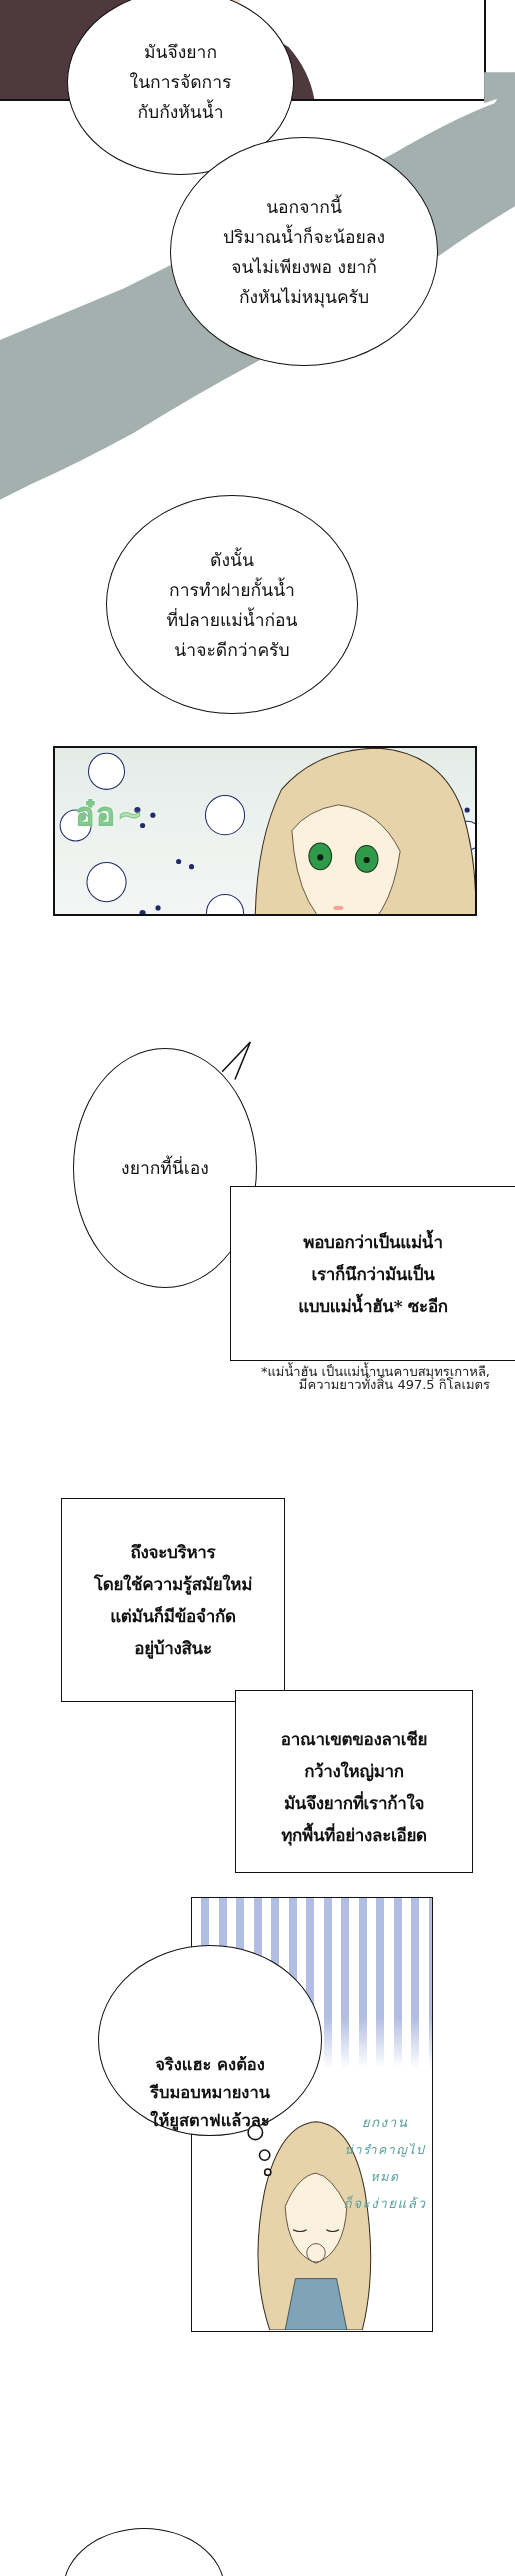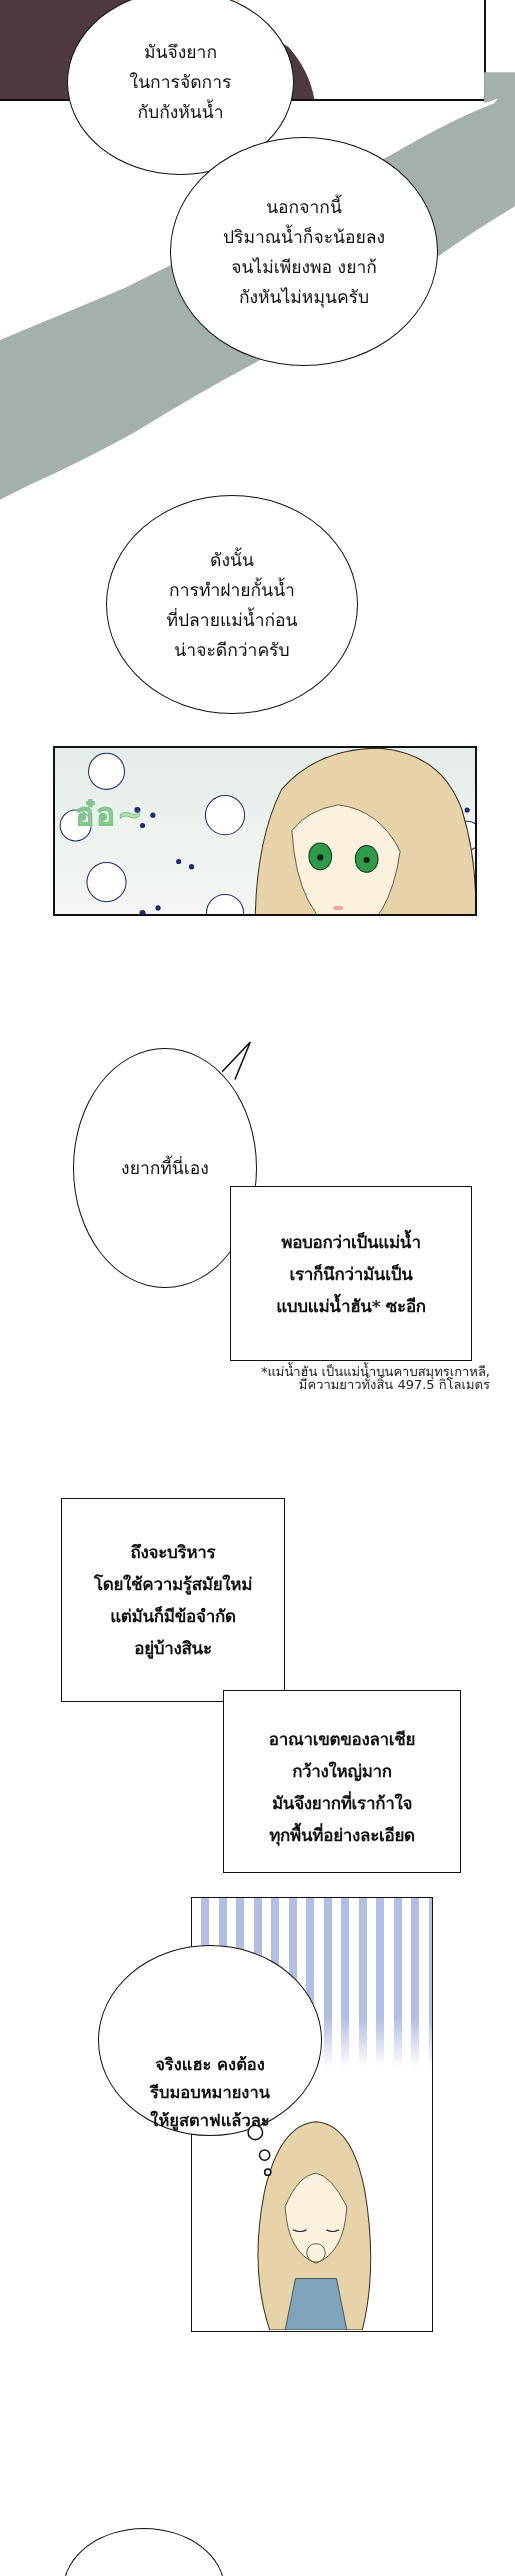--- a/index.html
+++ b/index.html
@@ -119,54 +119,59 @@
   </svg>
 </div>
 
 <div class="abs bubble speech" style="left:73px;top:1048px;width:184px;height:240px">
   <div>งยากที้นี่เอง</div>
 </div>
 <svg class="abs" style="left:222px;top:1041px" width="31" height="41" viewBox="0 0 60 80">
   <path d="M0 60 L55 2 L25 75" fill="#fff" stroke="#111" stroke-width="3"></path>
 </svg>
 
-<div class="abs narr-box bold-narr" style="left:230px;top:1186px;width:242px;height:175px">
+<div class="abs narr-box bold-narr" style="left:230px;top:1186px;width:286px;height:175px">
   <div>พอบอกว่าเป็นแม่น้ำ</div>
   <div>เราก็นึกว่ามันเป็น</div>
   <div>แบบแม่น้ำฮัน* ซะอีก</div>
 </div>
 <div class="abs footnote">
   <div>*แม่น้ำฮัน เป็นแม่น้ำบนคาบสมุทรเกาหลี,</div>
   <div>มีความยาวทั้งสิ้น 497.5 กิโลเมตร</div>
 </div>
 
 <div class="abs narr-box bold-narr" style="left:61px;top:1498px;width:224px;height:204px">
   <div>ถึงจะบริหาร</div>
   <div>โดยใช้ความรู้สมัยใหม่</div>
   <div>แต่มันก็มีข้อจำกัด</div>
   <div>อยู่บ้างสินะ</div>
 </div>
 
-<div class="abs narr-box bold-narr" style="left:223px;top:1690px;width:238px;height:183px;padding-top:10px">
+<div class="abs narr-box bold-narr" style="left:235px;top:1690px;width:238px;height:183px;padding-top:10px">
   <div>อาณาเขตของลาเชีย</div>
   <div>กว้างใหญ่มาก</div>
   <div>มันจึงยากที่เราก้าใจ</div>
   <div>ทุกพื้นที่อย่างละเอียด</div>
 </div>
 
 <div class="abs stripe-panel">
   <div class="abs stripes"></div>
   <svg class="abs" style="left:57px;top:216px" width="134" height="216" viewBox="0 0 260 420">
     <path d="M40 420 Q0 300 30 150 Q60 20 130 15 Q200 20 225 150 Q250 300 220 420 Z" fill="#e6d3aa" stroke="#3a2e20" stroke-width="2"></path>
     <path d="M70 180 Q75 270 130 290 Q185 270 190 180 Q160 120 130 115 Q95 120 70 180 Z" fill="#fbf1dc" stroke="#3a2e20" stroke-width="1.5"></path>
     <path d="M85 225 Q100 232 112 225" fill="none" stroke="#222" stroke-width="2"></path>
     <path d="M150 225 Q162 232 175 225" fill="none" stroke="#222" stroke-width="2"></path>
     <circle cx="130" cy="270" r="18" fill="#fbf1dc" stroke="#3a2e20" stroke-width="1.5"></circle>
     <path d="M70 420 L90 320 L170 320 L190 420 Z" fill="#7fa3b8" stroke="#2a3e4a" stroke-width="1.5"></path>
   </svg>
+  <div class="abs hand" style="left:149px;top:211px;width:88px;text-align:center">
+    <div>ยกงาน</div>
+    <div style="font-size:12.4px">น่ารำคาญไปหมด</div>
+    <div>ก็จะง่ายแล้ว</div>
+  </div>
 </div>
 
 <div class="abs bubble round-bold" style="left:98px;top:1945px;width:224px;height:191px">
   <div>จริงแฮะ คงต้อง</div>
   <div>รีบมอบหมายงาน</div>
   <div>ให้ยูสตาฟแล้วละ</div>
 </div>
 <svg class="abs" style="left:245px;top:2123px" width="31" height="57" viewBox="0 0 60 110">
   <circle cx="20" cy="18" r="14" fill="#fff" stroke="#111" stroke-width="3"></circle>
   <circle cx="38" cy="62" r="10" fill="#fff" stroke="#111" stroke-width="3"></circle>

